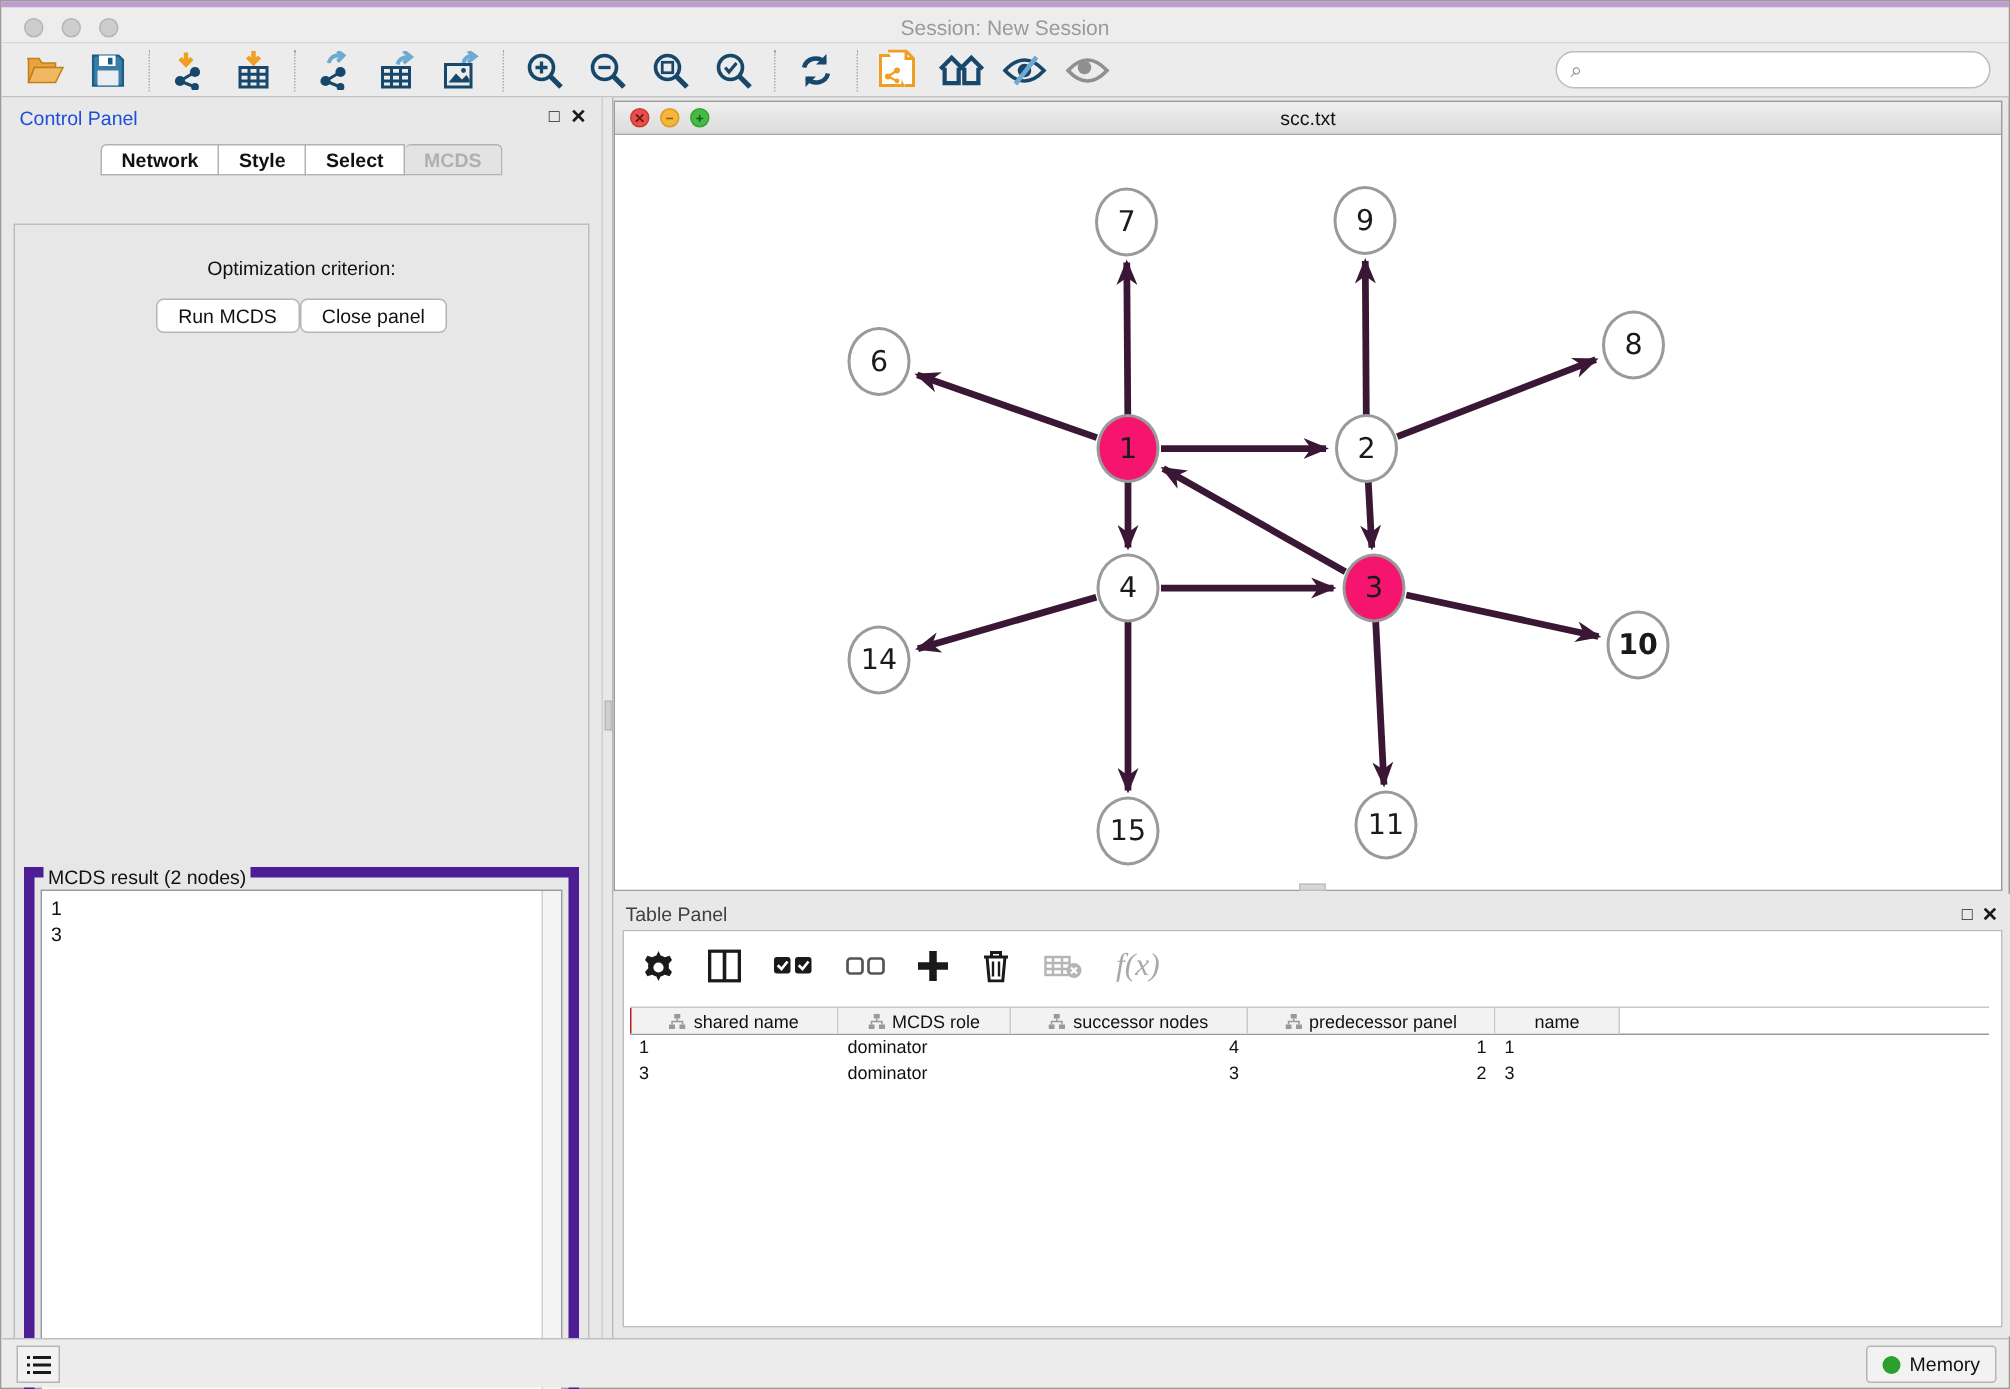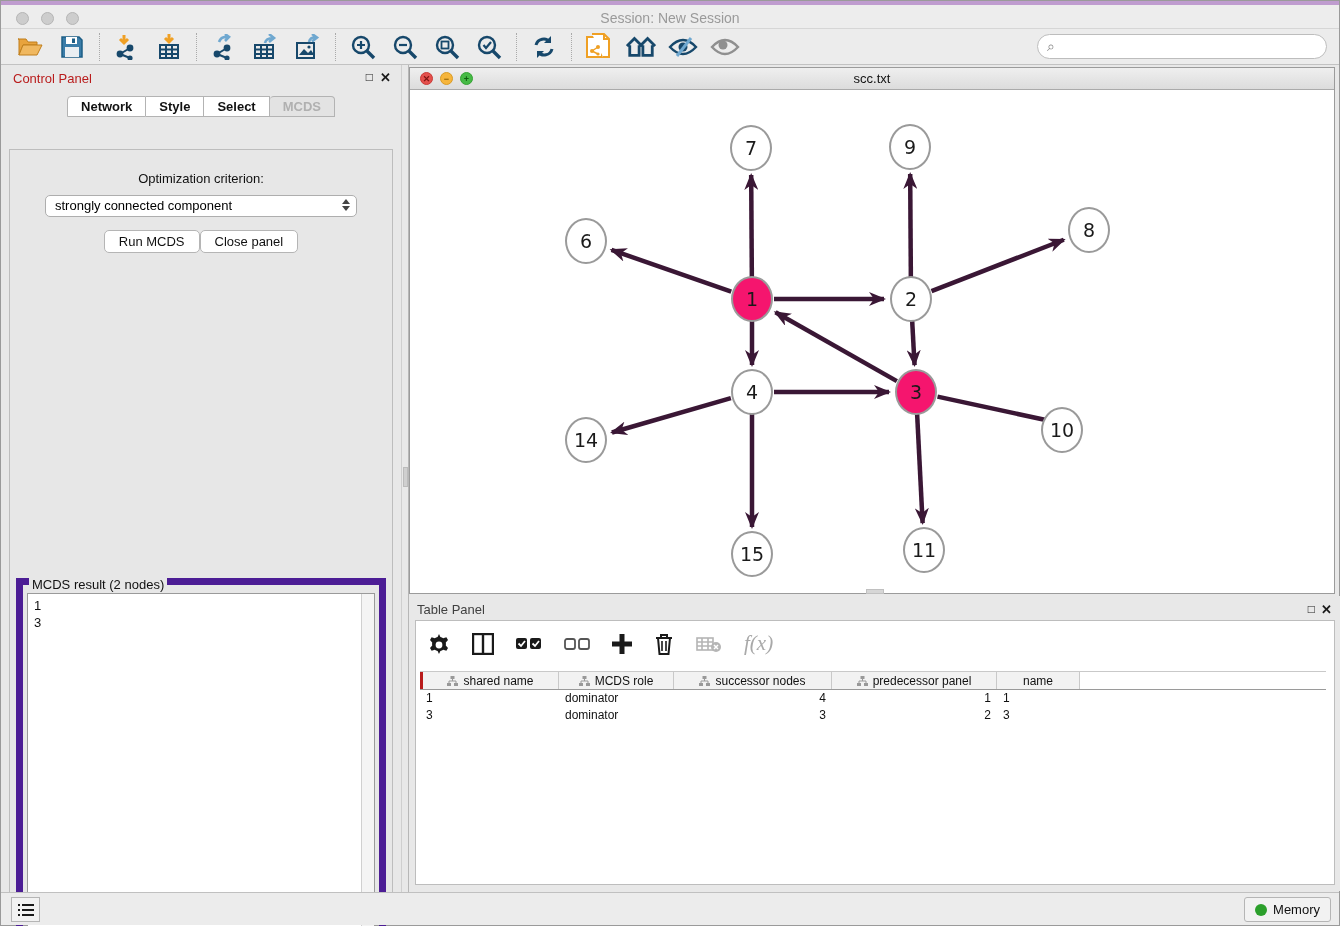--- a/index.html
+++ b/index.html
@@ -17,21 +17,21 @@
   .toolbar { position:absolute; left:0; top:28px; width:100%; height:36px; background:#ececec; border-bottom:1px solid #c2c2c2; display:flex; align-items:center; padding-left:8px; }
   .tb-btn { width:30px; height:30px; margin:0 6px; display:flex; align-items:center; justify-content:center; }
   .tb-sep { width:1px; height:28px; border-left:1px dotted #aaa; margin:0 6px; }
   .search-wrap { position:absolute; right:12px; top:5px; width:290px; height:25px; background:#fff; border:1px solid #bdbdbd; border-radius:13px; display:flex; align-items:center; padding-left:9px; }
   .search-wrap .mag { color:#8a8a8a; font-size:14px; }
   .search-input { border:none; outline:none; flex:1; font-size:13px; background:transparent; padding:0 8px 0 4px; }
 
   
   .control-panel { position:absolute; left:0; top:64px; width:400px; height:829px; background:#e8e8e8; }
   .cp-header { position:absolute; left:0; top:0; width:100%; height:26px; }
-  .cp-title { position:absolute; left:12px; top:6px; font-size:13px; color:#b91c1c; }
+  .cp-title { position:absolute; left:12px; top:6px; font-size:13px; color:#1d4ed8; }
   .panel-float { position:absolute; top:5px; font-size:12px; font-weight:bold; color:#1a1a1a; cursor:default; }
   .panel-close { position:absolute; top:5px; font-size:13px; font-weight:bold; color:#1a1a1a; cursor:default; }
   .cp-header .panel-float{ right:28px; } .cp-header .panel-close{ right:10px; }
   .tab-row { position:absolute; left:0; top:31px; width:100%; display:flex; justify-content:center; z-index:3; }
   .tab { height:21px; padding:2px 13px; font-size:13px; font-weight:600; background:#fff; border:1px solid #b3b3b3; border-left:none; color:#111; border-radius:0; }
   .tab:first-child { border-left:1px solid #b3b3b3; border-radius:4px 0 0 0;text-align:right; }
   .tab.last { border-radius:0 4px 0 0; }
   .tab.active { background:#e3e3e3; color:#b0b0b0; border-radius:4px 4px 0 0; }
   .cp-body { position:absolute; left:8px; top:51px; width:384px; height:764px; background:#e7e7e7; border:1px solid #bdbdbd;margin-top:33px; }
   .opt-label { margin-top:21px; text-align:center; font-size:13px; color:#111; }
@@ -74,21 +74,21 @@
   .tp-header { position:absolute; left:0; top:0; width:100%; height:24px; }
   .tp-title { position:absolute; left:8px; top:6px; font-size:13px; color:#404040; }
   .tp-header .panel-float{ right:26px; top:6px; } .tp-header .panel-close{ right:9px; top:6px; }
   .tp-inner { position:absolute; left:6px; top:24px; right:6px; bottom:6px; background:#fff; border:1px solid #bdbdbd;padding-left:39px; }
   .tp-toolbar { position:absolute; left:0; top:0; width:100%; height:45px; background:#fff; display:flex; align-items:center; padding-left:12px; gap:22px; }
   .tp-icon { display:flex; align-items:center; justify-content:center; height:28px; }
   .fx { font-family:"Liberation Serif",serif; font-style:italic; font-size:21px; color:#a9a9a9; }
   .tbl { position:absolute; left:4px; top:50px; right:8px; height:170px; background:#fff; }
   .tbl-head { display:flex; height:19px; border-top:1px solid #c9c9c9; border-bottom:1px solid #9a9a9a; }
   .th { background:#f2f2f2; border-right:1px solid #c9c9c9; display:flex; align-items:center; justify-content:center; gap:5px; font-size:12px; color:#111; }
-  .th:first-child { border-left:3px solid #b91c1c; }
+  .th:first-child { border-left:1px solid #b91c1c; }
   .tbl-row { display:flex; height:17px; font-size:12px; color:#111; }
   .td { padding:1px 6px; }
   .c0{width:139px}.c1{width:115px}.c2{width:158px}.c3{width:165px}.c4{width:83px}
   .ra { text-align:right; }
   .tree-ico { width:11px; height:10px; }
   .bottom-tabs { position:absolute; left:0; bottom:8px; width:100%; display:flex; justify-content:center; }
   .btab { height:22px; padding:3px 13px; font-size:13px; font-weight:600; background:#fff; border:1px solid #b0b0b0; border-left:none; color:#111; }
   .btab:first-child { border-left:1px solid #b0b0b0; border-radius:5px 0 0 5px; }
   .btab.last { border-radius:0 5px 5px 0; }
   .btab.active { background:#d3d3d3; color:#9b9b9b; }
@@ -255,27 +255,20 @@
       <span class="panel-close">✕</span>
     </div>
     <div class="tab-row">
       <div class="tab">Network</div>
       <div class="tab">Style</div>
       <div class="tab">Select</div>
       <div class="tab last active">MCDS</div>
     </div>
     <div class="cp-body">
       <div class="opt-label">Optimization criterion:</div>
-      <div class="opt-select">
-        <span>strongly connected component</span>
-        <span class="chevrons">
-            <i class="up"></i>
-            <i class="dn"></i>
-          </span>
-      </div>
       <div class="btn-row">
         <button class="push-btn">Run MCDS</button>
         <button class="push-btn">Close panel</button>
       </div>
       <div class="result-box">
         <span class="result-legend">MCDS result (2 nodes)</span>
         <div class="result-area">
           <div class="result-text">1
 3</div>
           <div class="result-scroll"></div>
@@ -320,21 +313,21 @@
           </svg>
       <div class="gnode" style="left: 320px; top: 35px;">7</div>
           <div class="gnode" style="left: 479px; top: 34px;">9</div>
           <div class="gnode" style="left: 155px; top: 128px;">6</div>
           <div class="gnode" style="left: 658px; top: 117px;">8</div>
           <div class="gnode sel" style="left: 321px; top: 186px;">1</div>
           <div class="gnode" style="left: 480px; top: 186px;">2</div>
           <div class="gnode" style="left: 321px; top: 279px;">4</div>
           <div class="gnode sel" style="left: 485px; top: 279px;">3</div>
           <div class="gnode" style="left: 155px; top: 327px;">14</div>
-          <div class="gnode" style="left: 631px; top: 317px;">10</div>
+          <div class="gnode" style="left: 661px; top: 317px; font-weight: bold;">10</div>
           <div class="gnode" style="left: 321px; top: 441px;">15</div>
           <div class="gnode" style="left: 493px; top: 437px;">11</div>
         </div>
       <div class="h-handle"></div>
     </div>
 
     <div class="table-panel">
       <div class="tp-header">
         <span class="tp-title">Table Panel</span>
         <span class="panel-float">□</span>

